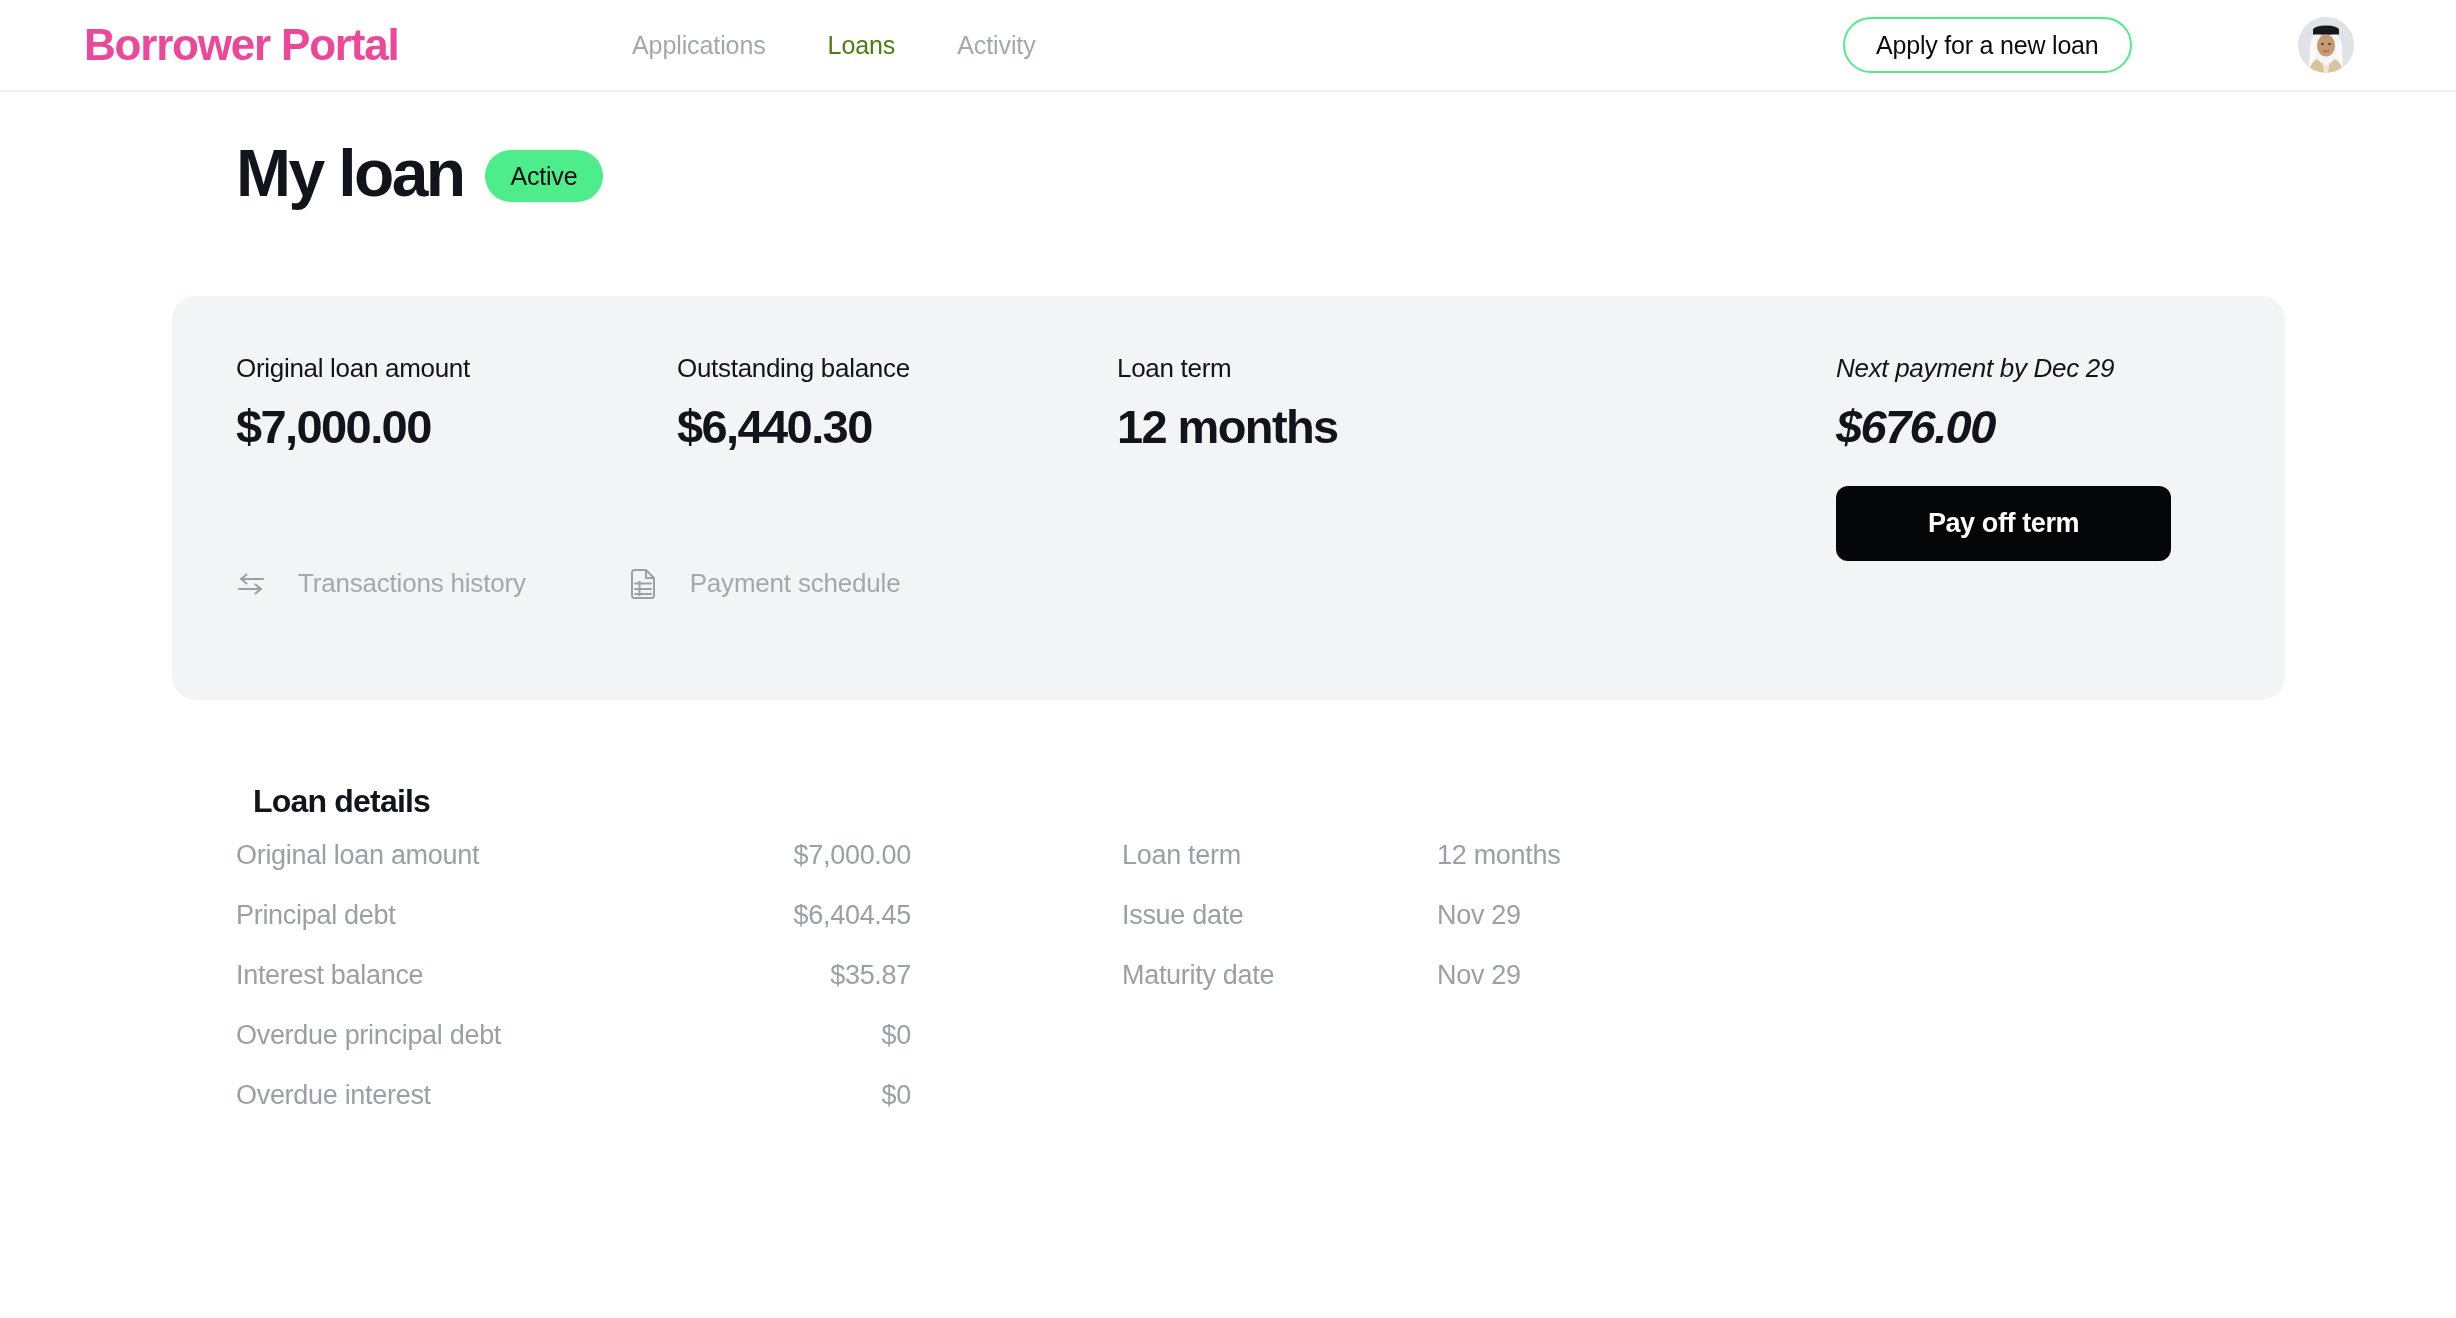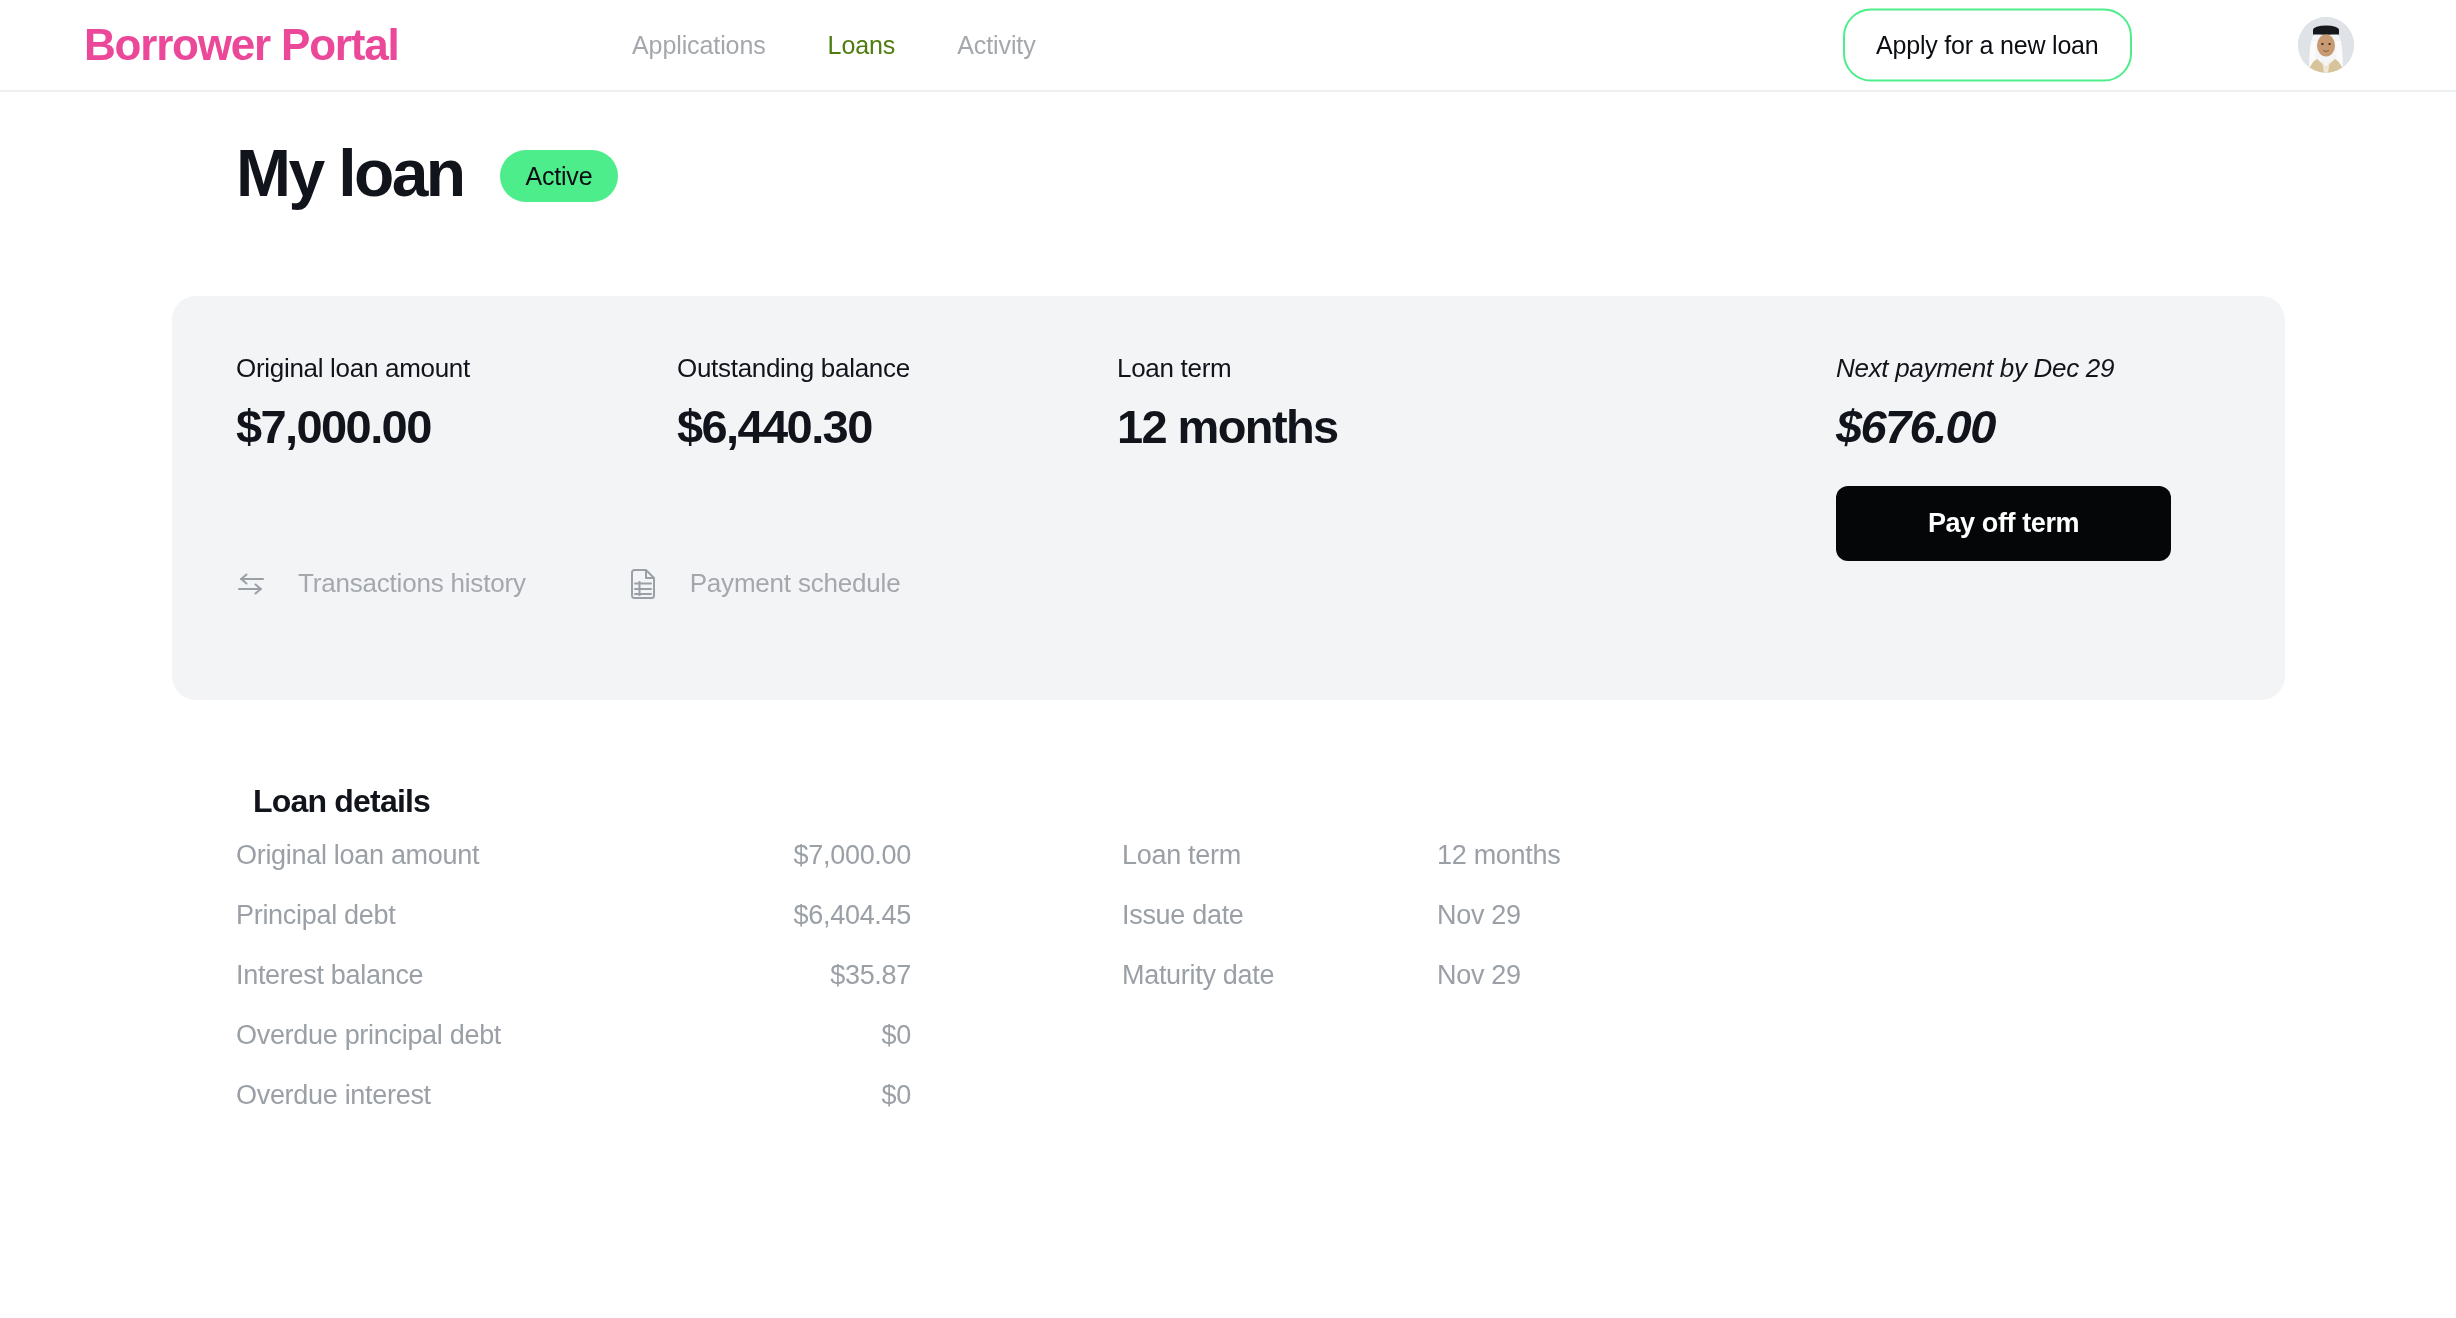--- a/index.html
+++ b/index.html
@@ -54,21 +54,21 @@
     letter-spacing: -0.1px;
   }
   .nav-item.active {
     color: #4d7c0f;
   }
   .apply-btn {
     position: absolute;
     left: 1843px;
     top: 50%;
     transform: translateY(-50%);
-    height: 73px;
+    height: 56px;
     padding: 12px 31px;
     display: flex;
     align-items: center;
     justify-content: center;
     border: 2px solid #4ced8a;
     border-radius: 28px;
     background: #ffffff;
     font-size: 25px;
     color: #0b0d12;
     white-space: nowrap;
@@ -90,21 +90,21 @@
   }
   .avatar svg { display: block; }
 
   
   .title-row {
     position: absolute;
     left: 236px;
     top: 140px;
     display: flex;
     align-items: center;
-    gap: 36px;
+    gap: 21px;
   }
   .page-title {
     font-size: 66px;
     font-weight: 700;
     letter-spacing: -2.6px;
     color: #11141b;
     line-height: 1;
     margin: 0;
   }
   .status-badge {

